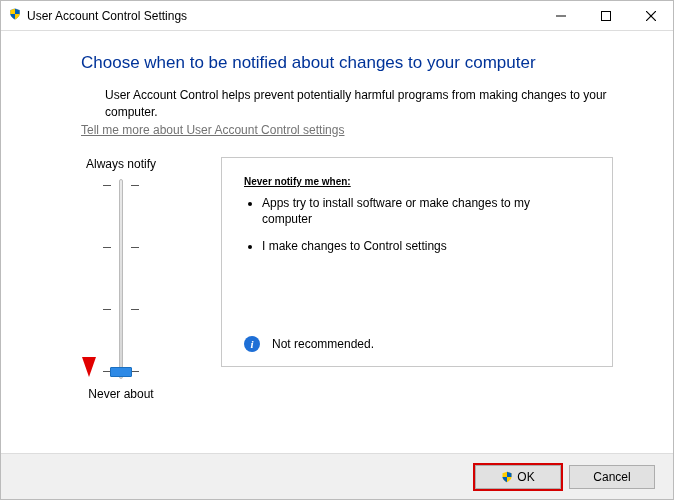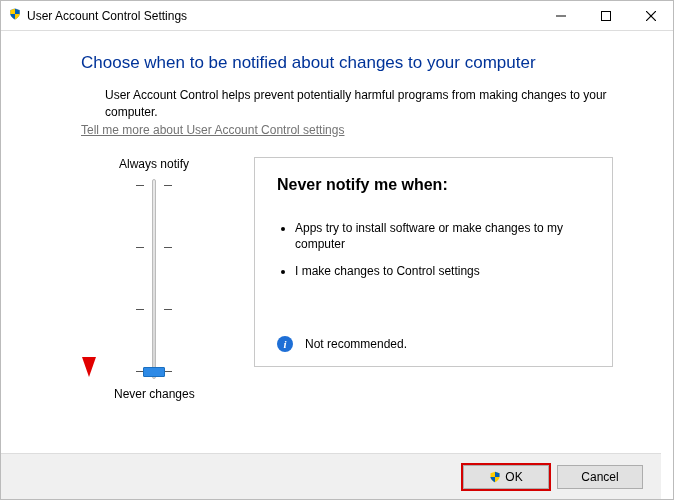--- a/index.html
+++ b/index.html
@@ -65,21 +65,20 @@
     }
     
     .body-row {
       display: flex;
       margin-top: 20px;
       gap: 60px;
     }
     .slider-col {
       width: 80px;
       text-align: center;
-      margin-left: 33px;
     }
     .slider-label {
       font-size: 12px;
       color: #000;
       margin-bottom: 8px;
       white-space: nowrap;
     }
     .slider-label.bottom { margin-top: 8px; margin-bottom:0; }
     .slider-track-wrap {
       position: relative;
@@ -119,22 +118,23 @@
     
     .info-box {
       border: 1px solid #c8c8c8;
       padding: 18px 22px 14px 22px;
       flex: 1;
       height: 210px;
       position: relative;
     }
     .info-box-title {
       font-weight: 600;
-      font-size: 16px;
-      margin-bottom: 26px;
+      font-size: 10px;
+      margin-bottom: 8px;
+      text-decoration: underline;
     }
     .info-box ul {
       padding-left: 18px;
       margin-bottom: 20px;
     }
     .info-box li {
       font-size: 12px;
       margin-bottom: 10px;
       line-height: 1.4;
       padding-right: 20px;
@@ -167,21 +167,21 @@
       position: absolute;
       left: 78px;
       top: 188px;
       pointer-events: none;
     }
     
     .button-bar {
       position: absolute;
       bottom: 0;
       left: 0;
-      right: 12px;
+      right: 0;
       height: 46px;
       background: #f0f0f0;
       border-top: 1px solid #ddd;
       display: flex;
       align-items: center;
       justify-content: flex-end;
       padding-right: 18px;
       gap: 8px;
     }
     .btn {
@@ -253,21 +253,21 @@
         <div class="slider-tick left" style="top:6px"></div>
           <div class="slider-tick right" style="top:6px"></div>
         <div class="slider-tick left" style="top:68px"></div>
           <div class="slider-tick right" style="top:68px"></div>
         <div class="slider-tick left" style="top:130px"></div>
           <div class="slider-tick right" style="top:130px"></div>
         <div class="slider-tick left" style="top:192px"></div>
           <div class="slider-tick right" style="top:192px"></div>
         <div class="slider-thumb" style="top:188px"></div>
       </div>
-      <div class="slider-label bottom">Never changes</div>
+      <div class="slider-label bottom">Never about</div>
     </div>
 
     <div class="info-box">
       <div class="info-box-title">Never notify me when:</div>
       <ul>
         <li>Apps try to install software or make changes to my computer</li>
         <li>I make changes to Control settings</li>
       </ul>
       <div class="info-foot">
         <span class="info-icon">i</span>

